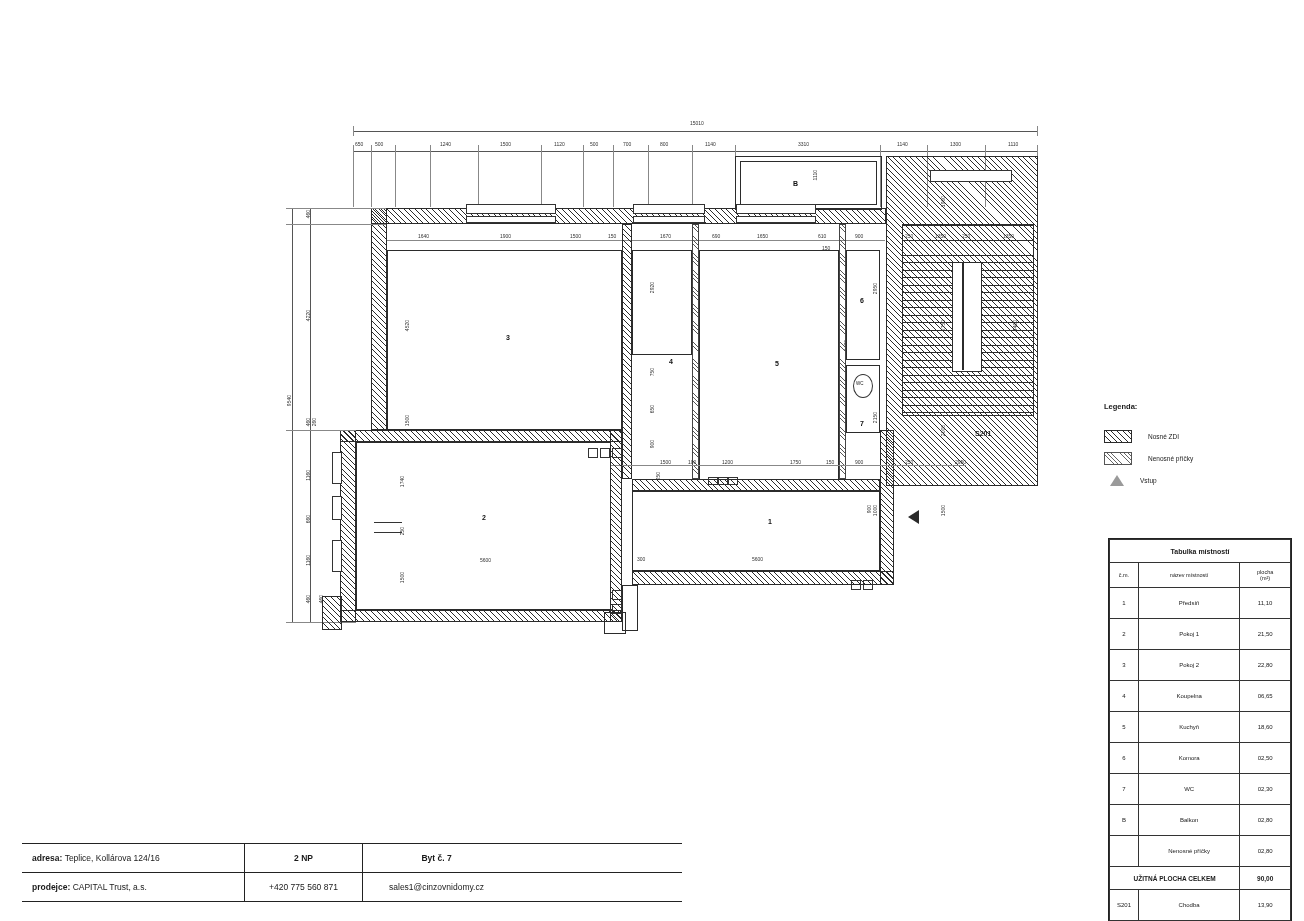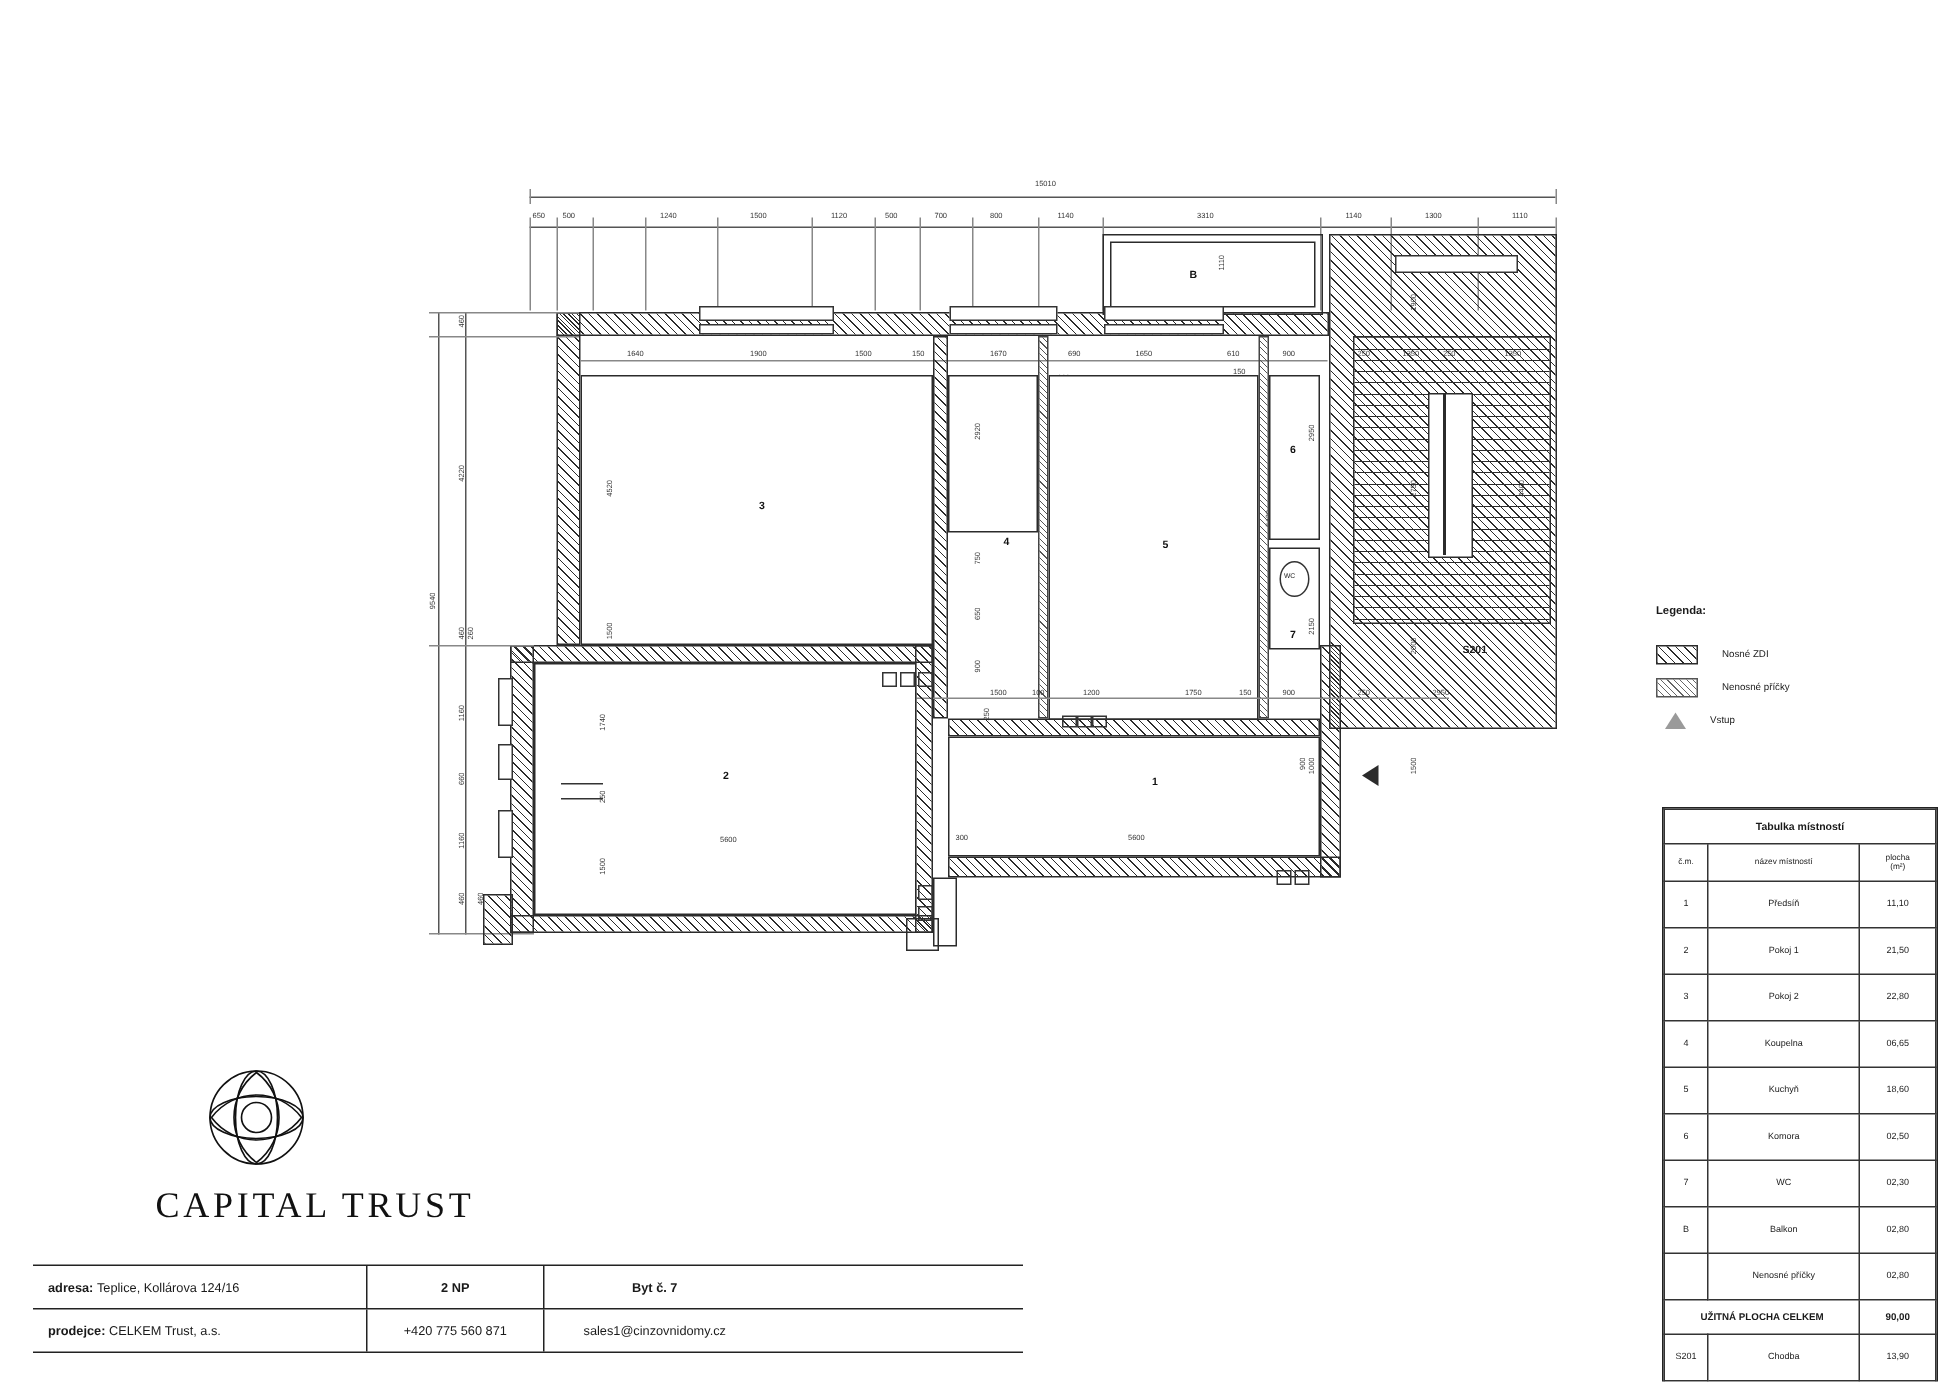--- a/index.html
+++ b/index.html
@@ -345,48 +345,35 @@
       </tr>
       <tr>
         <td>S201</td>
         <td>Chodba</td>
         <td>13,90</td>
       </tr>
     </tbody>
       </table>
   </div>
 
-  <div id="logo">
-    <div class="mark">
-      <svg width="66" height="66" viewBox="0 0 66 66" fill="none" stroke="#111" stroke-width="1.1">
-        <circle cx="33" cy="33" r="31"></circle>
-        <ellipse cx="33" cy="33" rx="31" ry="14"></ellipse>
-        <ellipse cx="33" cy="33" rx="14" ry="31"></ellipse>
-        <path d="M33 3 C13 18, 13 48, 33 63 C53 48, 53 18, 33 3 Z"></path>
-        <path d="M3 33 C18 13, 48 13, 63 33 C48 53, 18 53, 3 33 Z"></path>
-        <circle cx="33" cy="33" r="10"></circle>
-      </svg>
-    </div>
-    <div class="name">CAPITAL TRUST</div>
-  </div>
 
   <div id="footer">
     <div class="frow top">
       <div class="c" style="width:222px;">
         <span class="b">adresa:</span>&nbsp;<span>Teplice, Kollárova 124/16</span>
       </div>
       <div class="c sep" style="width:118px;justify-content:center;padding-left:0;">
         <span class="b">2 NP</span>
       </div>
       <div class="c sep" style="width:148px;justify-content:center;padding-left:0;">
         <span class="b">Byt č. 7</span>
       </div>
     </div>
     <div class="frow">
       <div class="c" style="width:222px;">
-        <span class="b">prodejce:</span>&nbsp;<span>CELKEM Trust, a.s.</span>
+        <span class="b">prodejce:</span>&nbsp;<span>CAPITAL Trust, a.s.</span>
       </div>
       <div class="c sep" style="width:118px;justify-content:center;padding-left:0;">+420 775 560 871</div>
       <div class="c sep" style="width:148px;justify-content:center;padding-left:0;">sales1@cinzovnidomy.cz</div>
     </div>
   </div>
 
 </div>
 
 </body></html>

